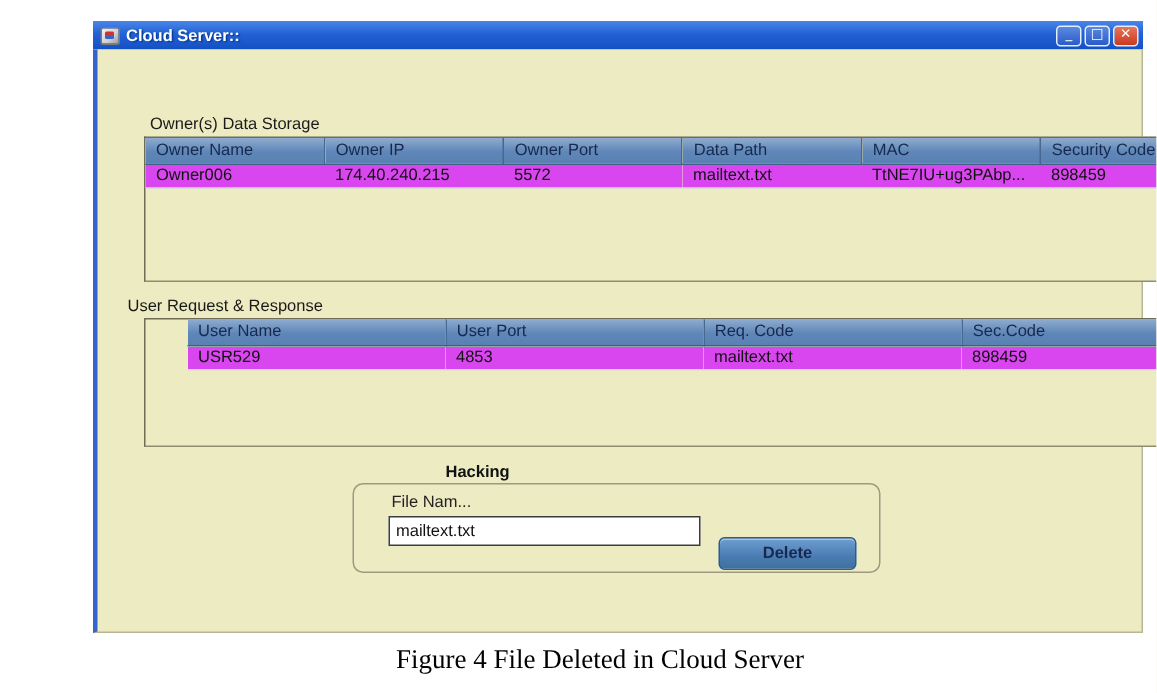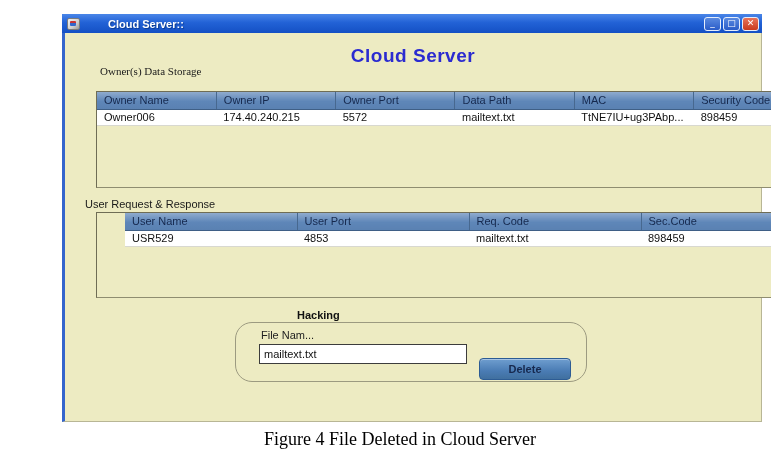--- a/index.html
+++ b/index.html
@@ -15,21 +15,21 @@
   }
   .app-icon {
     width: 13px; height: 12px; margin: 0 4px 0 2px;
     background: linear-gradient(135deg,#f2f2f2 0%,#cfcfcf 60%,#9a9a9a 100%);
     border: 1px solid #7b7b7b; border-radius: 2px; position: relative;
   }
   .app-icon::after {
     content: ""; position: absolute; left: 2px; top: 2px; width: 6px; height: 5px;
     background: linear-gradient(#c33 0 40%, #36c 40% 100%); border-radius: 1px;
   }
-  .title-text { color: #ffffff; font-size: 11px; font-weight: bold; text-shadow: 1px 1px 1px #0b3a8e; margin-left: 24px; }
+  .title-text { color: #ffffff; font-size: 11px; font-weight: bold; text-shadow: 1px 1px 1px #0b3a8e; }
   .win-buttons { margin-left: auto; display: flex; gap: 2px; }
   .win-btn {
     width: 17px; height: 14px; border-radius: 3px; border: 1px solid #e6eefc;
     font-size: 9px; line-height: 12px; color: #fff; text-align: center; cursor: default;
     background: linear-gradient(#5a8ae0, #2a5cc8);
     font-family: "DejaVu Sans", sans-serif;
   }
   .win-btn.close { background: linear-gradient(#e9735a, #c93a1e); font-weight: bold; }
   .win-btn span { display: block; transform: translateY(-1px); }
 
@@ -53,30 +53,30 @@
   }
   .jtable table { width: 100%; border-collapse: collapse; table-layout: fixed; }
   .jtable th {
     height: 17px; background: linear-gradient(#8fabce 0%, #5e86b8 55%, #5a81b2 100%);
     color: #16294e; font-size: 11px; font-weight: normal; text-align: left;
     padding: 0 0 0 7px; border-right: 1px solid #47688f; border-bottom: 1px solid #3f5f86;
     overflow: hidden; white-space: nowrap; cursor: default;
   }
   .jtable th:last-child { border-right: none; }
   .jtable td {
-    height: 16px; background: #ffffff; color: #111111; font-size: 11px;
+    height: 16px; background: #d946ef; color: #111111; font-size: 11px;
     padding: 0 0 0 7px; border-bottom: 1px solid #d8d8d0;
     overflow: hidden; white-space: nowrap; cursor: default;
   }
 
   
   .hack-title { position: absolute; left: 192px; top: 276px; font-size: 11px; font-weight: bold; color: #111; padding-left: 40px; }
   .hack-box {
     position: absolute; left: 170px; top: 289px; width: 352px; height: 60px;
-    border: 1px solid #9c9a80; border-radius: 17px;
+    border: 1px solid #9c9a80; border-radius: 7px;
   }
   .hack-field-label { position: absolute; left: 25px; top: 6px; font-size: 11px; color: #222; }
   .hack-input {
     position: absolute; left: 23px; top: 21px; width: 208px; height: 20px;
     background: #ffffff; border: 1px solid #3c3c3c; font-size: 11px; color: #111;
     padding: 0 4px; font-family: "Liberation Sans", sans-serif;
   }
   .delete-btn {
     position: absolute; left: 243px; top: 20px; width: 92px; height: 22px;
     background: linear-gradient(#6f9ecf 0%, #4a7cb4 60%, #40709f 100%);
@@ -109,23 +109,22 @@
             <span>□</span>
           </div>
         <div class="win-btn close">
             <span>✕</span>
           </div>
       </div>
     </div>
 
     <div class="window-body">
 
-      <div class="app-heading">Cloud Server</div>
 
-      <div class="section-label" style="left:35px; top:32px;font-family:Liberation Serif, serif;">Owner(s) Data Storage</div>
+      <div class="section-label" style="left:35px; top:44px;">Owner(s) Data Storage</div>
       <div class="jtable" style="top:58px; height:97px;">
         <table>
           <thead>
             <tr>
               <th>Owner Name</th>
               <th>Owner IP</th>
               <th>Owner Port</th>
               <th>Data Path</th>
               <th>MAC</th>
               <th>Security Code</th>

